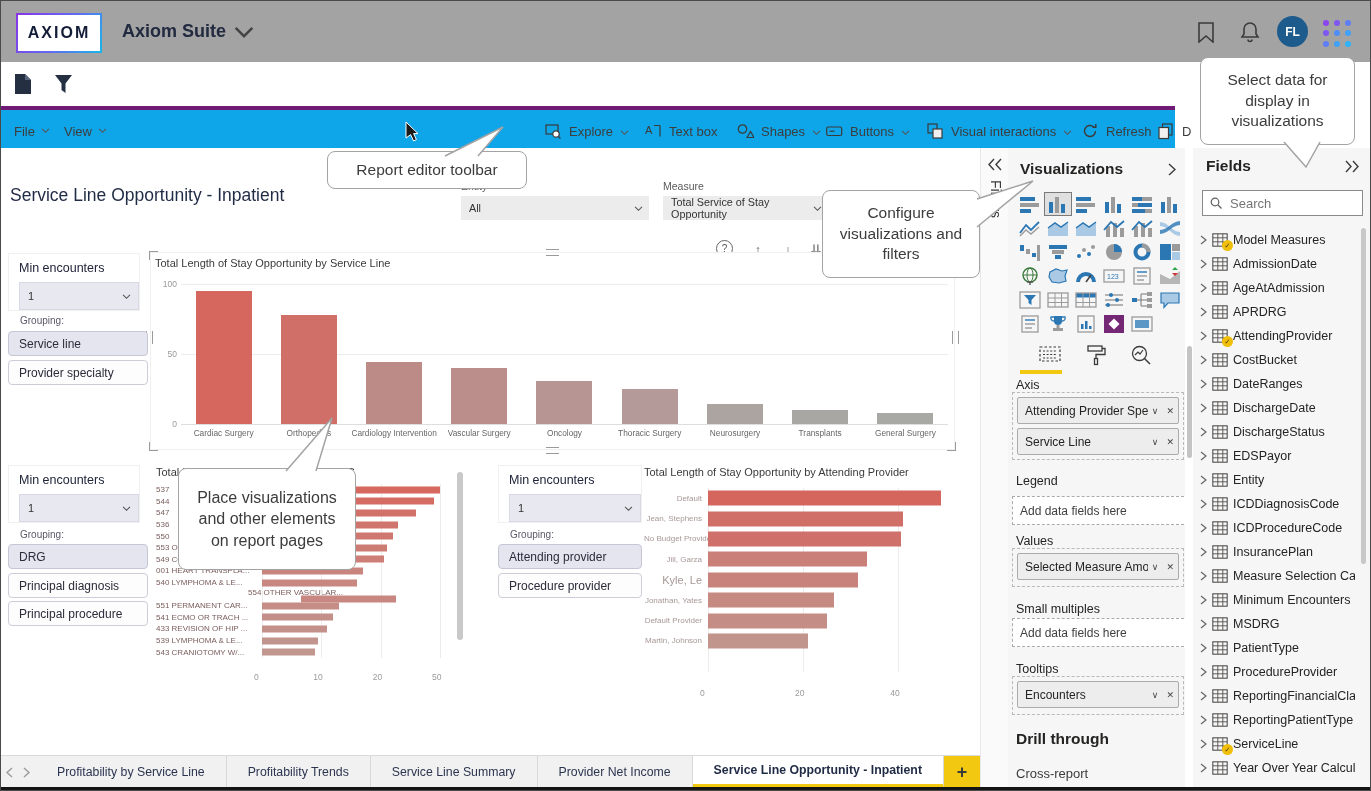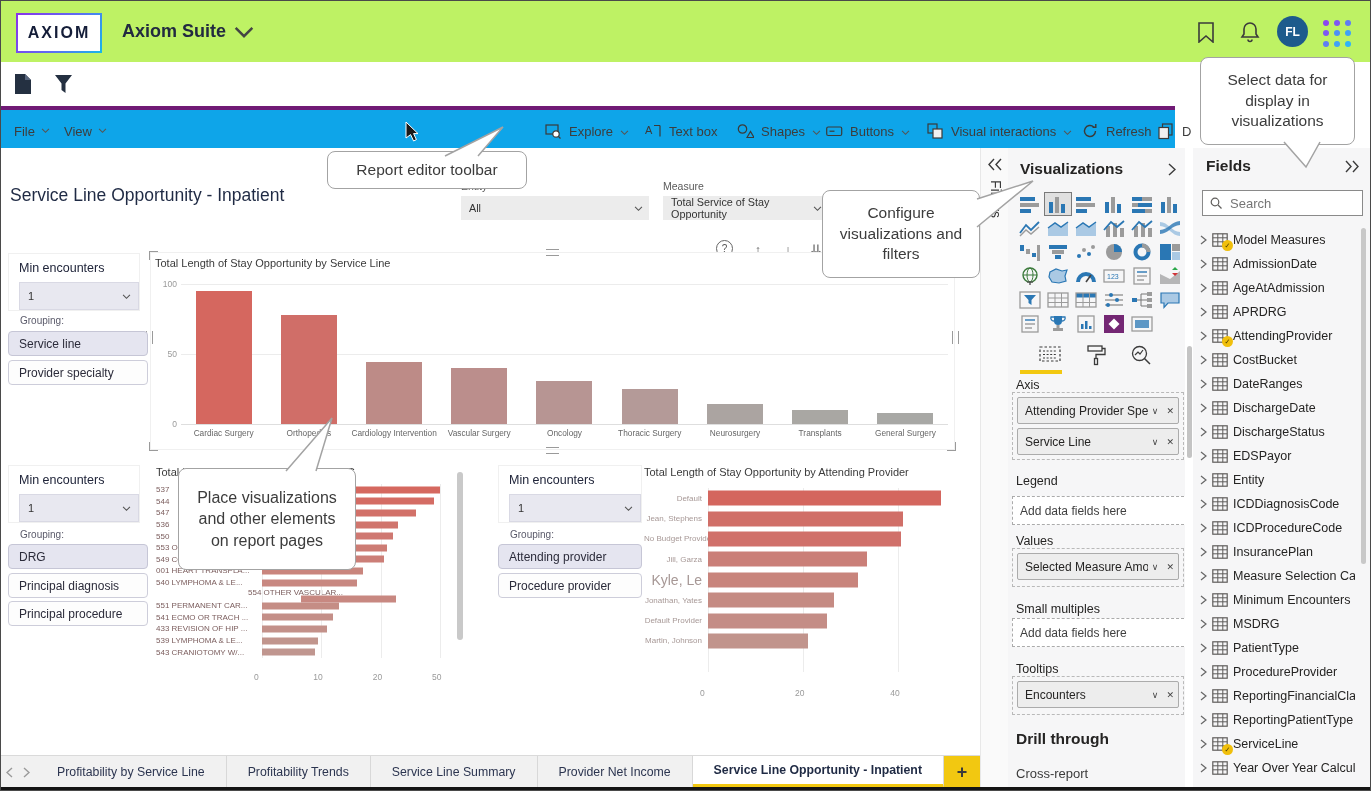--- a/index.html
+++ b/index.html
@@ -2,21 +2,21 @@
 <html><head>
 <meta charset="utf-8">
 <style>
   html,body{margin:0;padding:0}
   body{width:1371px;height:791px;position:relative;overflow:hidden;background:#fff;
        font-family:"Liberation Sans","DejaVu Sans",sans-serif;color:#252423}
   .abs{position:absolute}
   #frame{position:absolute;inset:0;border:1px solid #4a4a4a;pointer-events:none;z-index:99}
 
   
-  #topbar{left:0;top:0;width:1371px;height:62px;background:#bef264}
+  #topbar{left:0;top:0;width:1371px;height:62px;background:#a3a3a3}
   #logo-wrap{left:16px;top:13px;width:82px;height:36px;padding:2px;
              background:linear-gradient(125deg,#8a33e8,#5f6cf2 55%,#18b7e8);display:flex}
   #logo-inner{flex:1;background:#fff;display:flex;align-items:center;justify-content:center;
               font-weight:bold;font-size:16px;letter-spacing:2px;color:#141d38}
   #appname{left:122px;top:21px;font-size:18px;font-weight:600;color:#222a40;display:flex;align-items:center;gap:8px}
   .hdr-ico{width:20px;height:20px}
   #avatar{left:1277px;top:16px;width:31px;height:31px;border-radius:50%;background:#1d5b8c;color:#fff;
           display:flex;align-items:center;justify-content:center;font-size:12px;font-weight:bold}
   #waffle{left:1321px;top:18px;width:30px;height:28px;display:grid;grid-template-columns:repeat(3,1fr);gap:3px;padding:2px}
   #waffle i{width:6px;height:6px;border-radius:50%}
@@ -469,21 +469,21 @@
           <div class="hbar" style="width: 192.582px; height: 15px; background: rgb(208, 112, 106);"></div>
         </span>
       </div>
       <div class="hrow" style="height: 20.4px;">
         <span class="hlab" style="width: 64px; color: rgb(167, 152, 150); text-align: right; padding-right: 6px; box-sizing: border-box; font-size: 8px;">Jill, Garza</span>
         <span class="hbarzone">
           <div class="hbar" style="width: 159.296px; height: 15px; background: rgb(202, 127, 120);"></div>
         </span>
       </div>
       <div class="hrow" style="height: 20.4px;">
-        <span class="hlab" style="width: 64px; color: rgb(167, 152, 150); text-align: right; padding-right: 6px; box-sizing: border-box; font-size: 14px;">Kyle, Le</span>
+        <span class="hlab" style="width: 64px; color: rgb(167, 152, 150); text-align: right; padding-right: 6px; box-sizing: border-box; font-size: 11px;">Kyle, Le</span>
         <span class="hbarzone">
           <div class="hbar" style="width: 149.786px; height: 15px; background: rgb(200, 132, 124);"></div>
         </span>
       </div>
       <div class="hrow" style="height: 20.4px;">
         <span class="hlab" style="width: 64px; color: rgb(167, 152, 150); text-align: right; padding-right: 6px; box-sizing: border-box; font-size: 8px;">Jonathan, Yates</span>
         <span class="hbarzone">
           <div class="hbar" style="width: 126.01px; height: 15px; background: rgb(197, 139, 131);"></div>
         </span>
       </div>

